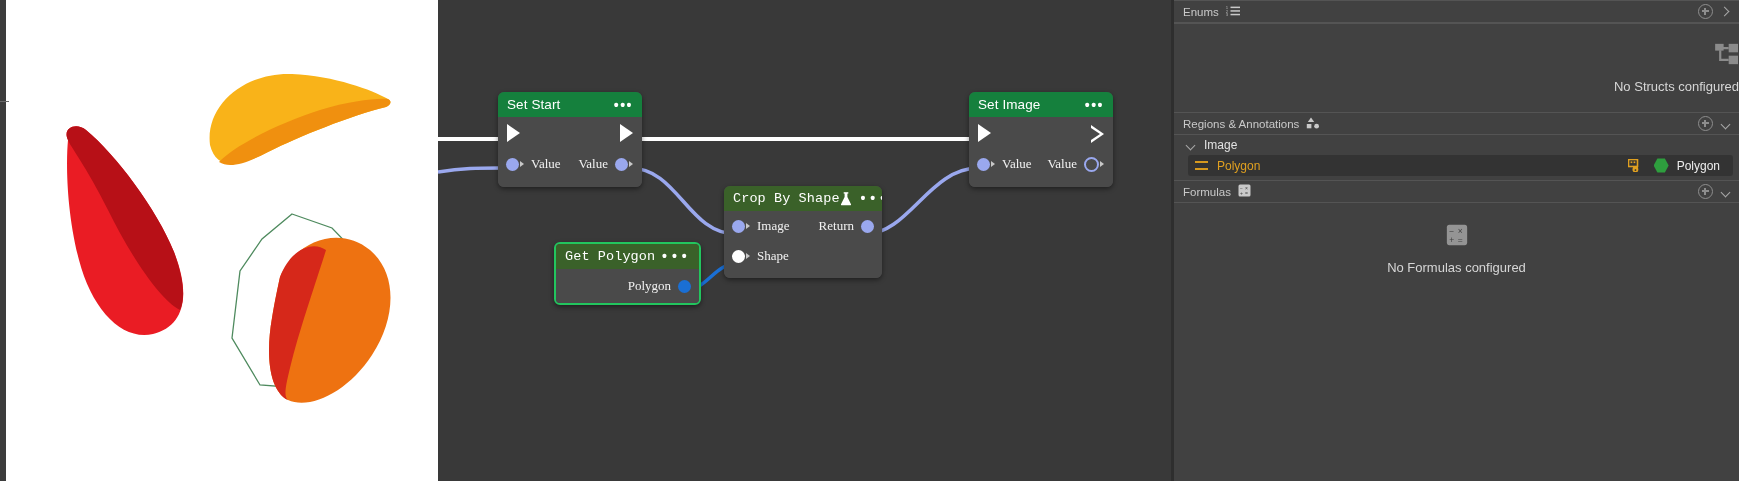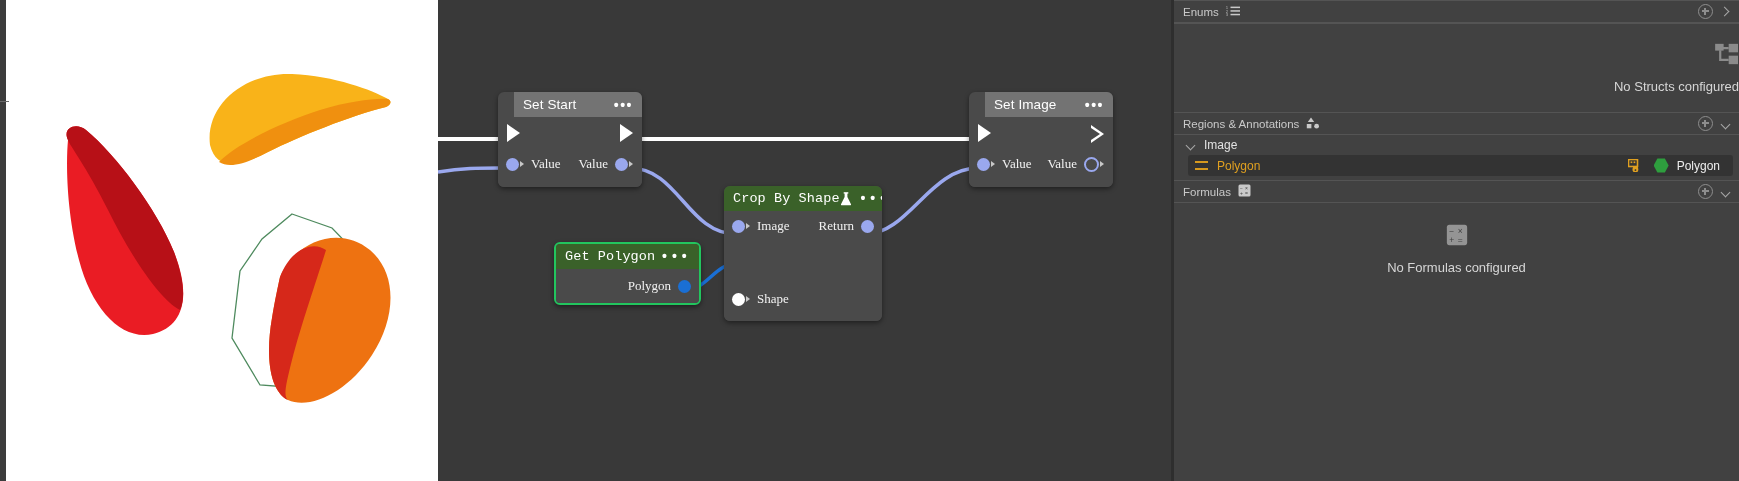--- a/index.html
+++ b/index.html
@@ -61,21 +61,21 @@
     height: 25px;
     display: flex;
     align-items: center;
     padding: 0 9px;
     font-size: 13.5px;
     color: #ffffff;
     letter-spacing: .1px;
   }
   .node-header .title { flex: 0 0 auto; }
   .node-header .spacer { flex: 1 1 auto; }
-  .hdr-blue  { background: #737373; margin-left: 16px; }
+  .hdr-blue  { background: #15803d; }
   .hdr-green { background: #3a6129; font-family: Liberation Mono, monospace; }
 
   .node-body {
     background: #4a4a4a;
     padding: 0;
   }
   .row {
     display: flex;
     align-items: center;
     height: 30px;
@@ -370,21 +370,21 @@
       </div>
       <div class="node-body">
         <div class="row" style="padding:0 8px 0 8px;">
           <span class="pin-dot purple"></span>
           <span class="pin-arrow"></span>
           <span class="pin-label" style="margin-left:7px;">Image</span>
           <span style="flex:1"></span>
           <span class="pin-label" style="margin-right:7px;">Return</span>
           <span class="pin-dot purple"></span>
         </div>
-        <div class="row" style="padding:0 8px 0 8px;margin-top:43px;">
+        <div class="row" style="padding:0 8px 0 8px;">
           <span class="pin-dot white"></span>
           <span class="pin-arrow"></span>
           <span class="pin-label" style="margin-left:7px;">Shape</span>
         </div>
         <div style="height:7px;"></div>
       </div>
     </div>
 
     <div class="node" style="left:531px; top:92px; width:144px;">
       <div class="node-header hdr-blue">

